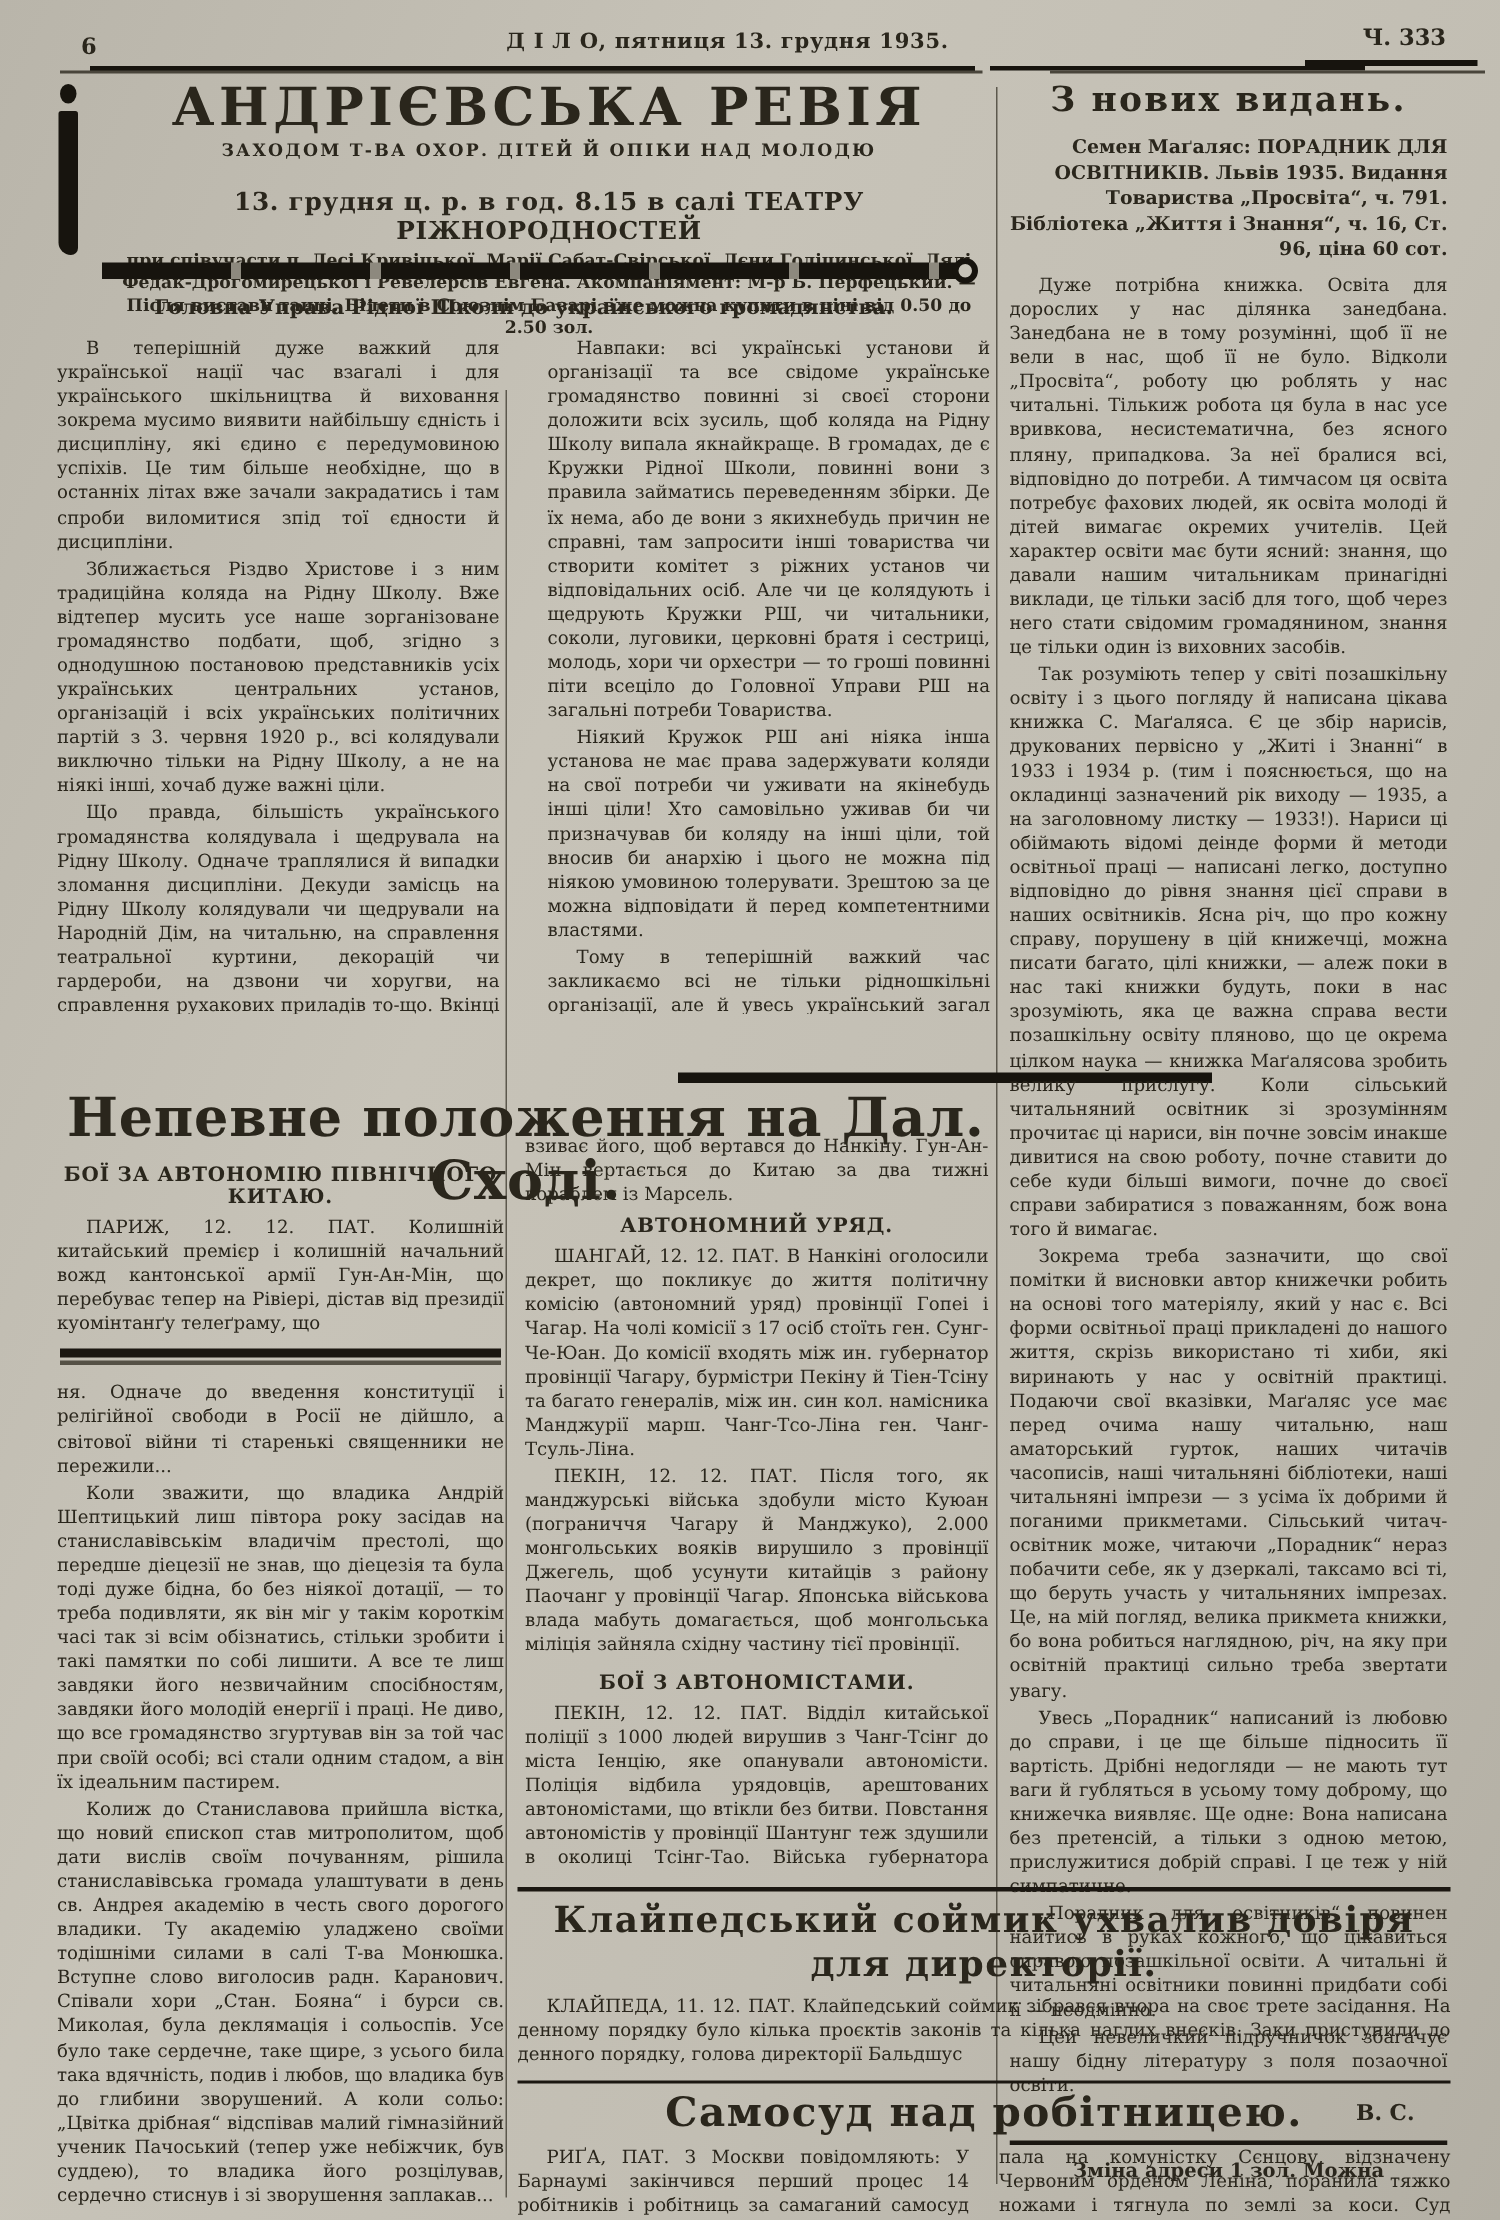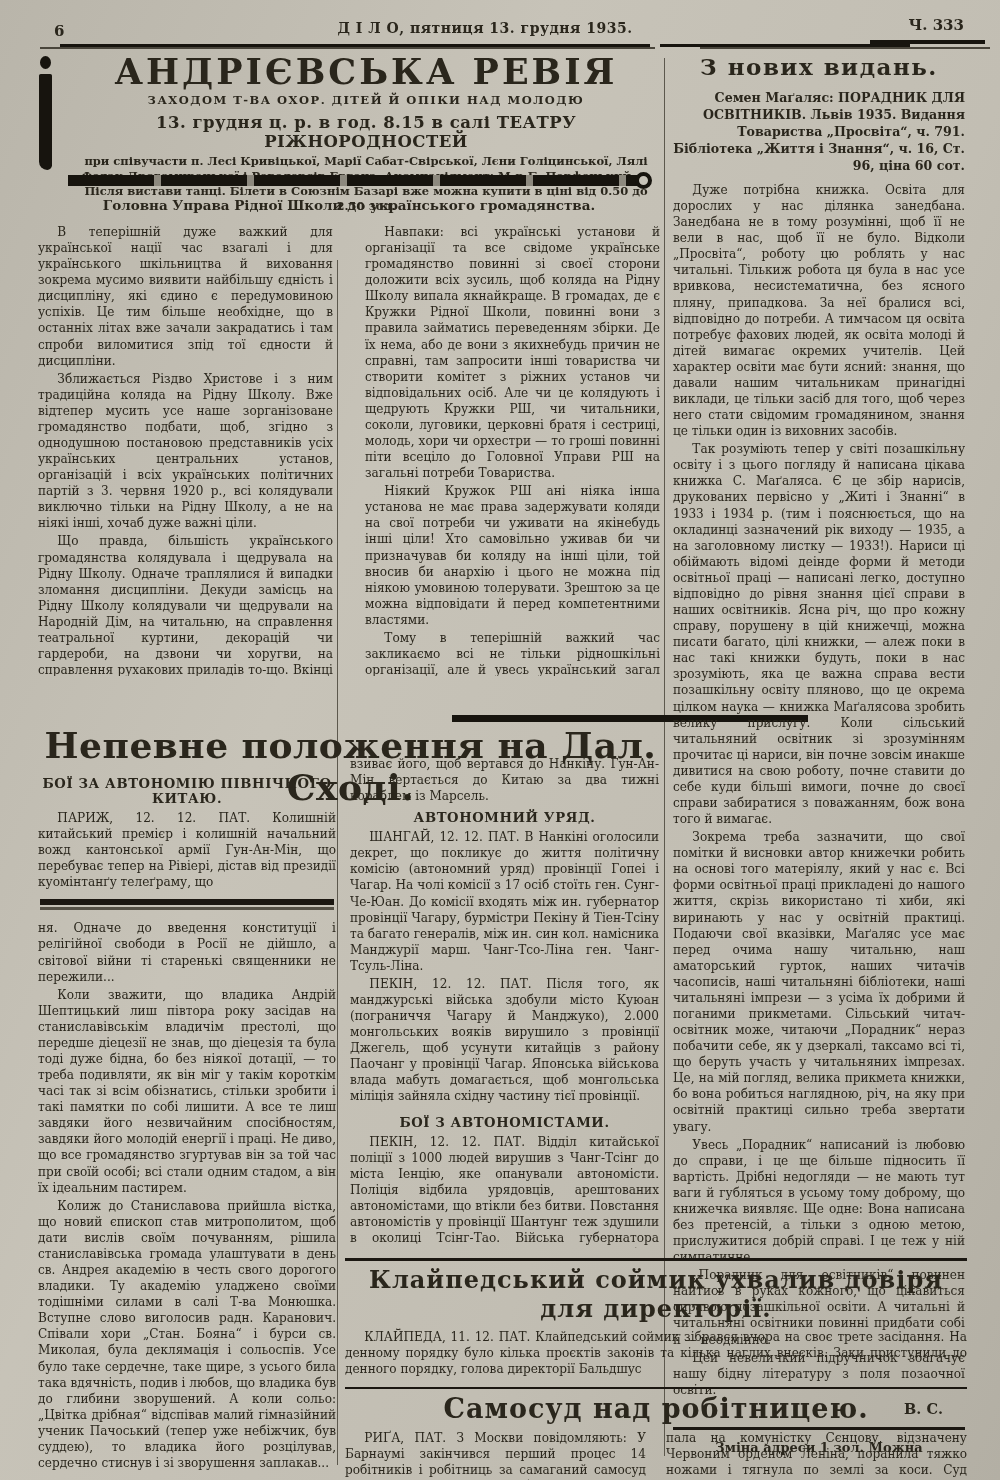--- a/index.html
+++ b/index.html
@@ -24,21 +24,21 @@
   .vrule{width:1px;background:#5c584d;}
   #vrule-left{left:337px;top:260px;height:1205px;}
   #vrule-right{left:664px;top:58px;height:1398px;}
   
   #adbox{left:38px;top:54px;width:622px;height:132px;}
   #ad-ornament-dot{position:absolute;left:2px;top:2px;width:11px;height:13px;border-radius:50%;background:#17140e;}
   #ad-ornament-bar{position:absolute;left:1px;top:20px;width:13px;height:96px;background:#17140e;border-radius:3px 3px 8px 14px;}
   #adbox .content{margin-left:34px;text-align:center;}
   .ad-title{font-size:35px;font-weight:bold;letter-spacing:3px;line-height:1.05;}
   .ad-line1{font-size:11.5px;font-weight:bold;letter-spacing:1.5px;margin-top:2px;}
-  .ad-line2{font-size:16.5px;font-weight:bold;letter-spacing:.5px;margin-top:6px;}
+  .ad-line2{font-size:16.5px;font-weight:bold;letter-spacing:.5px;margin-top:18px;}
   .ad-line3{font-size:11.5px;font-weight:bold;line-height:1.3;margin-top:3px;padding:0 6px;text-align:center;}
   #ad-bottom-bar{position:absolute;left:30px;right:14px;bottom:0;height:11px;
     background:repeating-linear-gradient(90deg,#17140e 0 86px,#8d897e 86px 93px);}
   #ad-bottom-ring{position:absolute;right:-6px;bottom:-3px;width:9px;height:9px;border:4px solid #17140e;border-radius:50%;background:#c7c3b8;}
   
   #article1{left:38px;top:190px;width:622px;}
   .headline1{text-align:center;font-size:33px;font-weight:bold;letter-spacing:1px;line-height:1.1;}
   .subhead1{text-align:center;font-size:13.5px;font-weight:bold;margin-top:7px;}
   .twocol{display:flex;gap:32px;margin-top:11px;height:452px;overflow:hidden;}
   .twocol .col{flex:1;}

